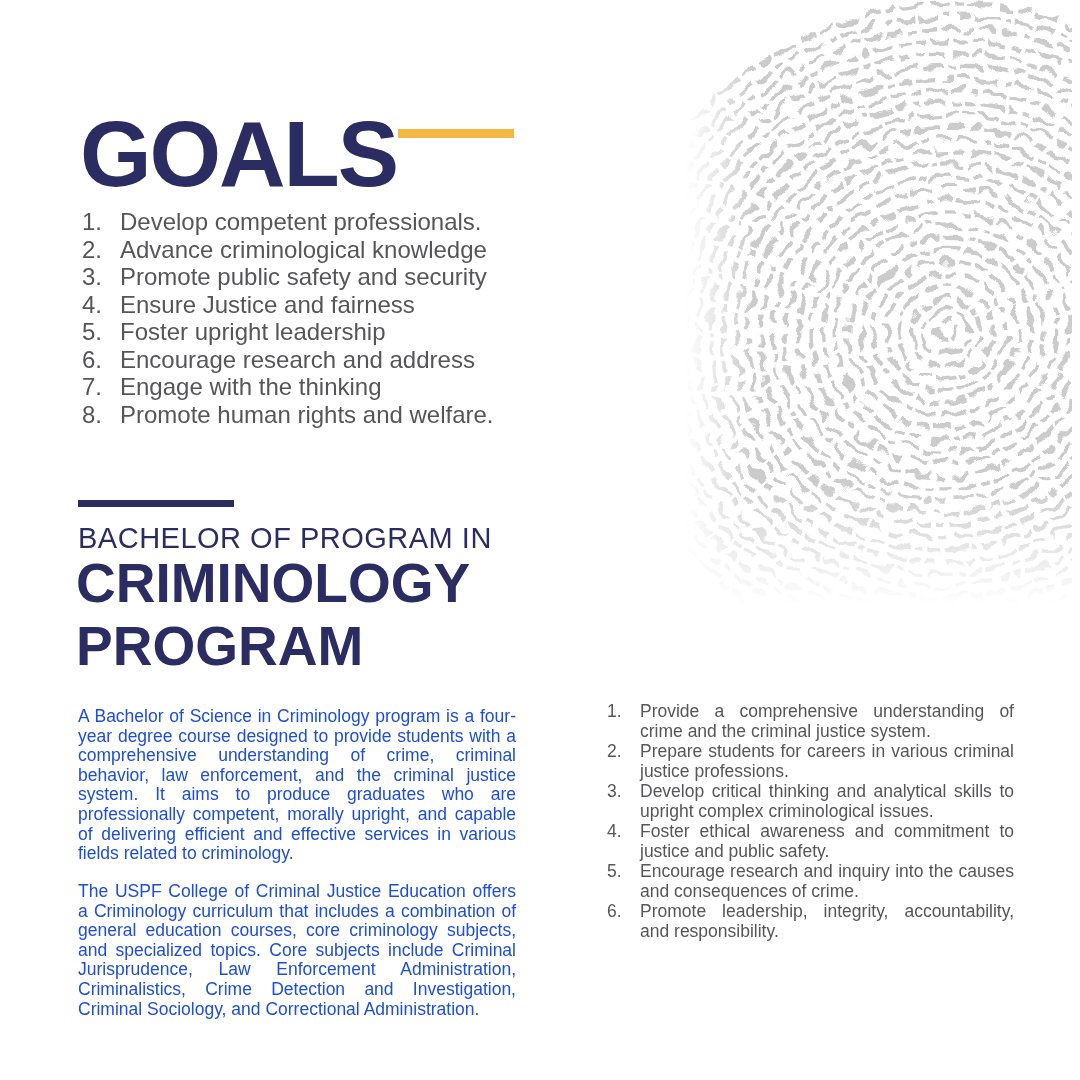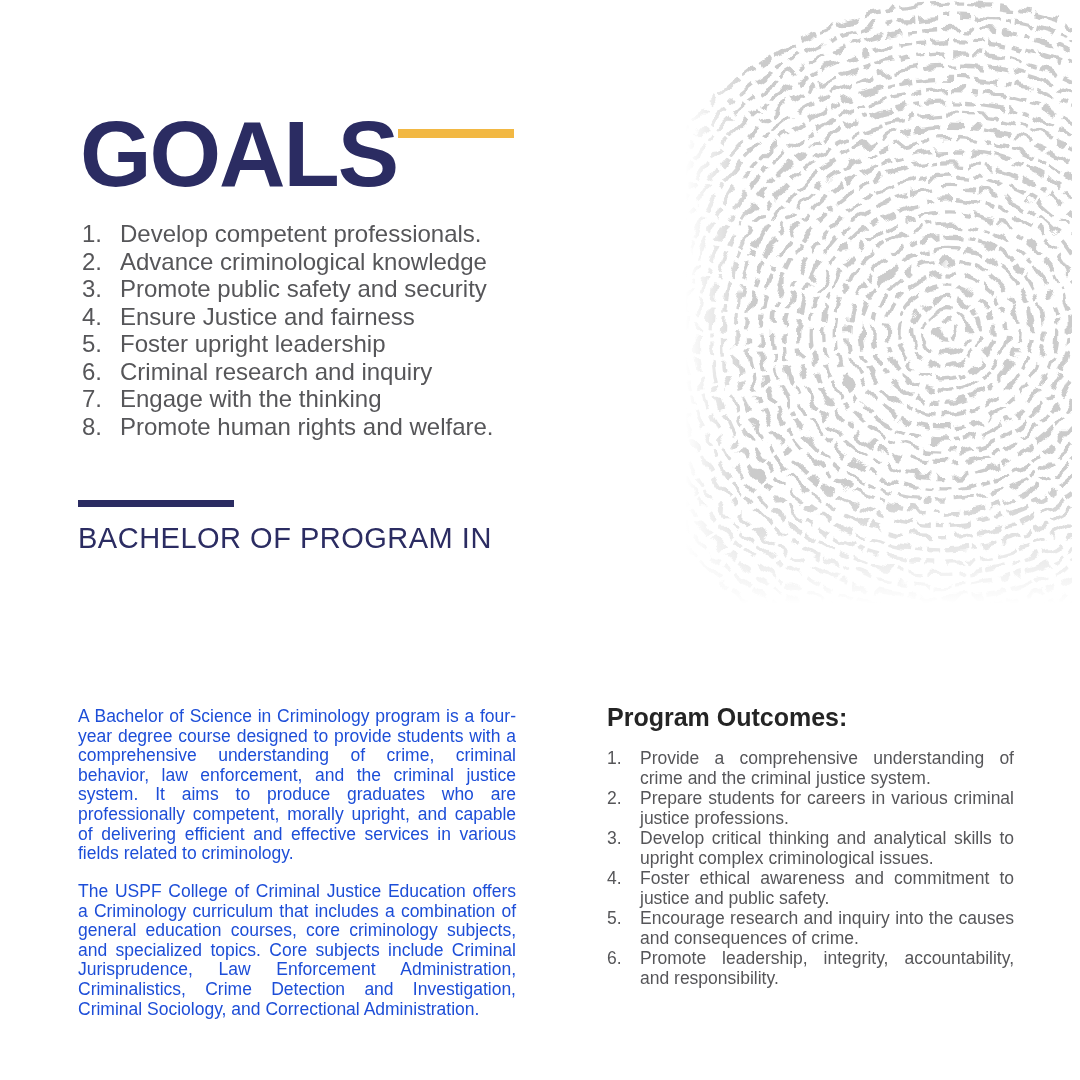--- a/index.html
+++ b/index.html
@@ -30,21 +30,21 @@
     margin:0;
     font-size:92px;line-height:92px;font-weight:700;
     letter-spacing:-2px;
     color:#2b2c62;
   }
   .gold-rule{
     position:absolute;left:398px;top:129px;
     width:116px;height:9px;background:#f2b843;
   }
   .goals-list{
-    position:absolute;left:82px;top:220px;width:460px;
+    position:absolute;left:82px;top:208px;width:460px;
     margin:0;padding:0;list-style:none;
     counter-reset:goal;
     font-size:24px;line-height:27.5px;color:#565659;
   }
   .goals-list li{display:flex;counter-increment:goal;}
   .goals-list li::before{
     content:counter(goal) ".";
     flex:0 0 38px;
   }
 
@@ -154,40 +154,40 @@
     <li>
         <span>Promote public safety and security</span>
       </li>
     <li>
         <span>Ensure Justice and fairness</span>
       </li>
     <li>
         <span>Foster upright leadership</span>
       </li>
     <li>
-        <span>Criminal research and inquiry</span>
+        <span>Encourage research and address</span>
       </li>
     <li>
         <span>Engage with the thinking</span>
       </li>
     <li>
         <span>Promote human rights and welfare.</span>
       </li>
   </ol>
 
   <div class="navy-rule"></div>
   <p class="program-kicker">BACHELOR OF PROGRAM IN</p>
-  <h2 class="program-title"><br>
+  <h2 class="program-title"><span>CRIMINOLOGY</span><br>
+    <span>PROGRAM</span>
   </h2>
 
   <p class="body-par par-1">A Bachelor of Science in Criminology program is a four-year degree course designed to provide students with a comprehensive understanding of crime, criminal behavior, law enforcement, and the criminal justice system. It aims to produce graduates who are professionally competent, morally upright, and capable of delivering efficient and effective services in various fields related to criminology.</p>
   <p class="body-par par-2">The USPF College of Criminal Justice Education offers a Criminology curriculum that includes a combination of general education courses, core criminology subjects, and specialized topics. Core subjects include Criminal Jurisprudence, Law Enforcement Administration, Criminalistics, Crime Detection and Investigation, Criminal Sociology, and Correctional Administration.</p>
 
   <div class="outcomes">
-    <h3 class="outcomes-title">Program Outcomes:</h3>
     <ol class="outcomes-list">
       <li>
           <span>Provide a comprehensive understanding of crime and the criminal justice system.</span>
         </li>
       <li>
           <span>Prepare students for careers in various criminal justice professions.</span>
         </li>
       <li>
           <span>Develop critical thinking and analytical skills to upright complex criminological issues.</span>
         </li>

